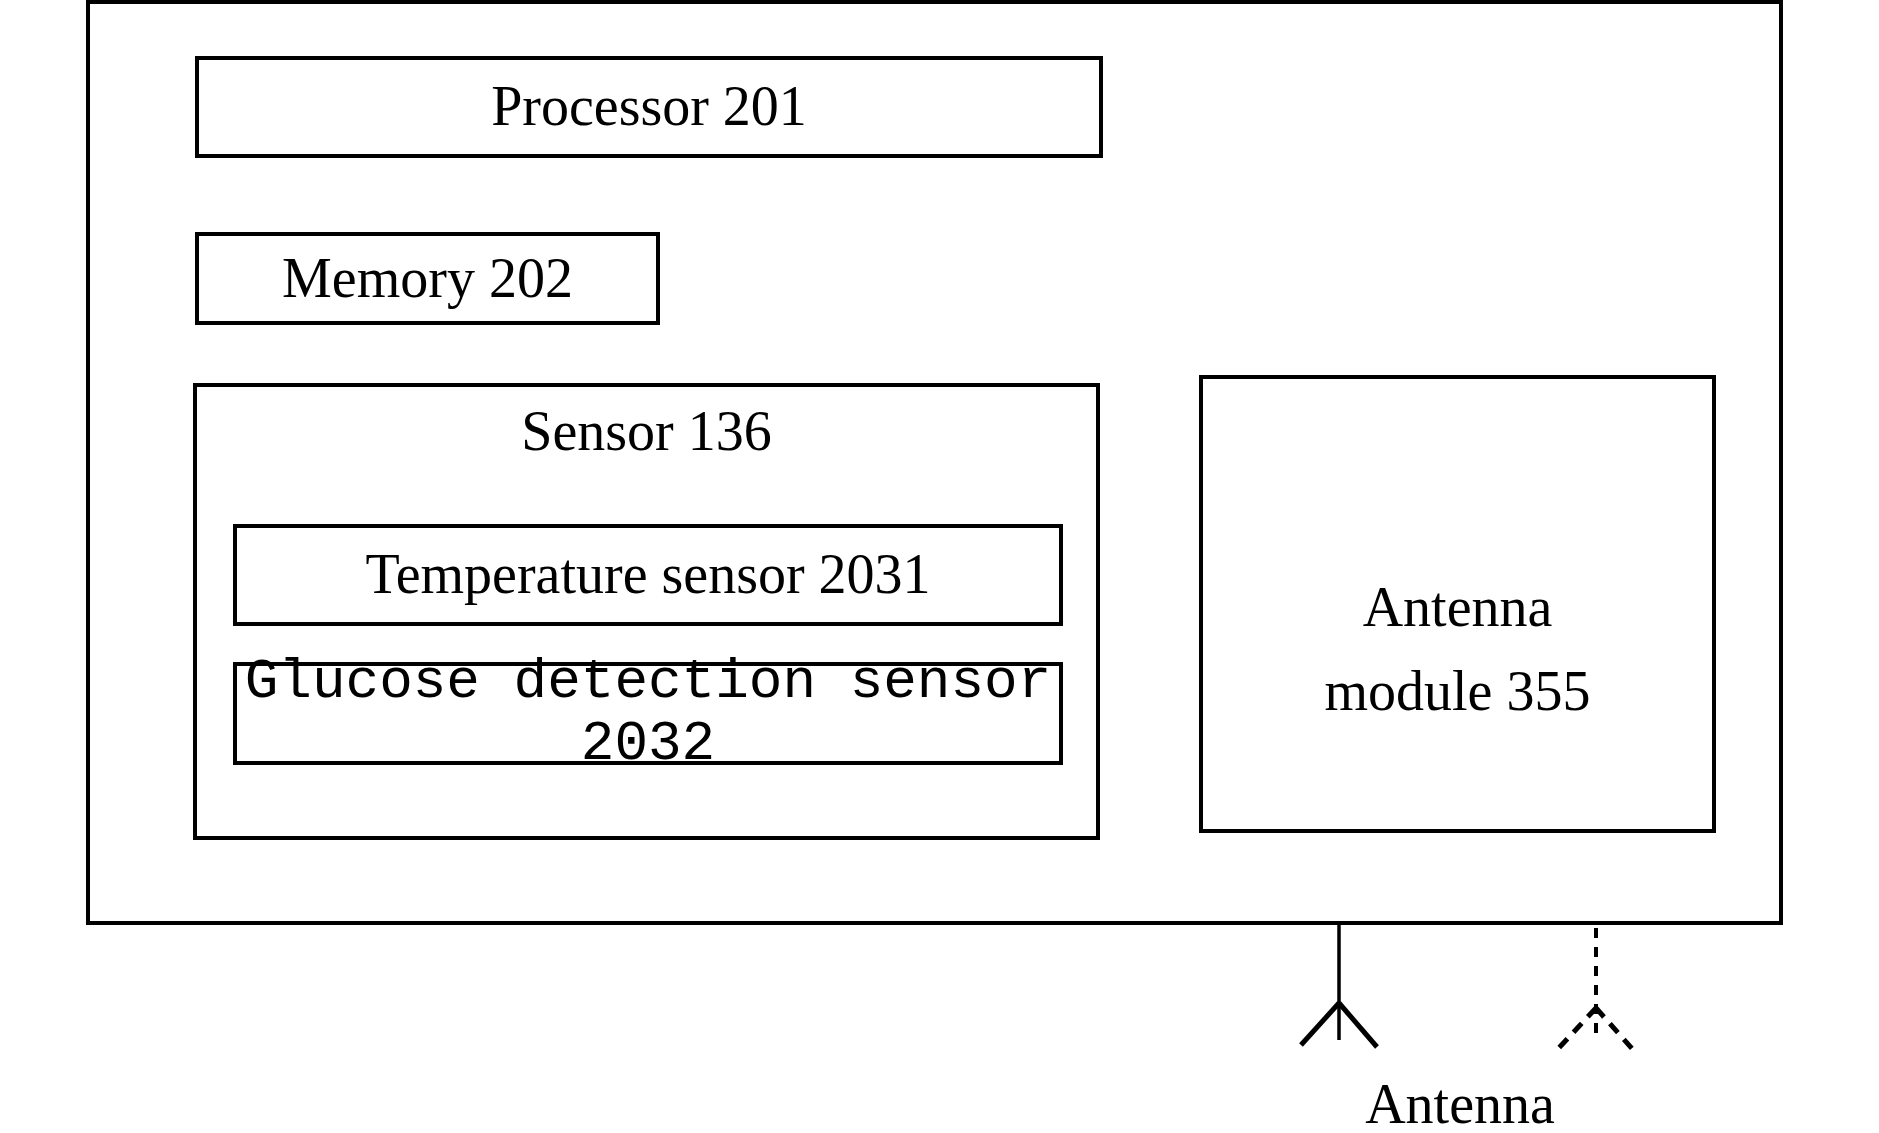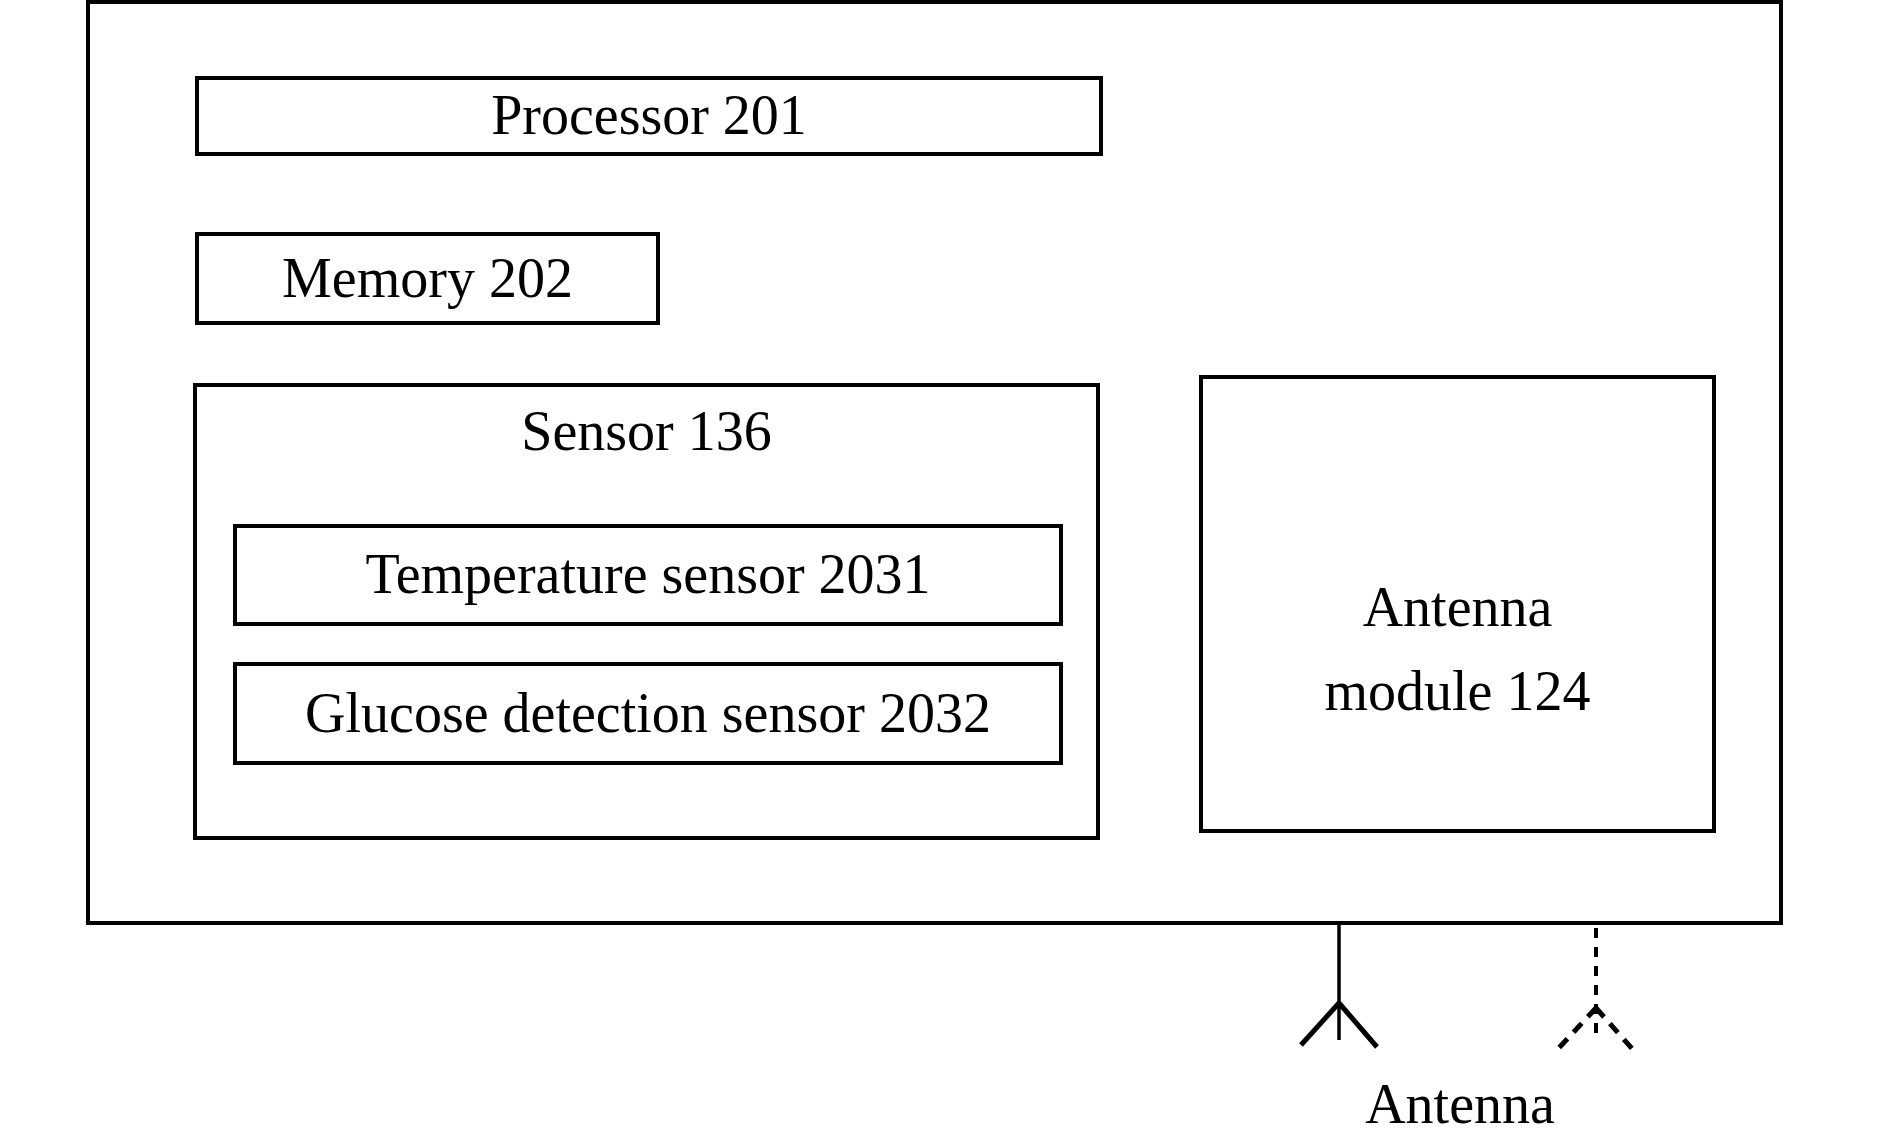--- a/index.html
+++ b/index.html
@@ -32,29 +32,29 @@
     font-size: 56px;
     line-height: 1.1;
   }
   .box-outer {
     position: absolute;
     box-sizing: border-box;
     border: 4px solid var(--ink);
     background: var(--paper);
     left: 86px; top: 0px; width: 1697px; height: 925px;
   }
-  .box-processor { left: 195px; top: 76px;  width: 908px; height: 80px; }
+  .box-processor { left: 195px; top: 56px;  width: 908px; height: 102px; }
   .box-memory    { left: 195px; top: 232px; width: 465px; height: 93px;  }
   .box-sensor {
     left: 193px; top: 383px; width: 907px; height: 457px;
     align-items: flex-start;
     padding-top: 14px;
   }
   .box-temperature { left: 233px; top: 524px; width: 830px; height: 102px; }
-  .box-glucose     { left: 233px; top: 662px; width: 830px; height: 103px; }
+  .box-glucose     { left: 233px; top: 662px; width: 830px; height: 103px; font-family: Liberation Mono, monospace; }
   .box-wireless    { left: 1199px; top: 375px; width: 517px; height: 458px; }
   .wireless-text { transform: translateY(45px); }
   .wireless-text div { line-height: 84px; }
   .antenna-caption {
     position: absolute;
     left: 1235px; top: 1076px; width: 450px;
     text-align: center;
     font-size: 56px;
     line-height: 1.0;
   }
@@ -104,21 +104,21 @@
   <div class="box box-temperature">
     <span>Temperature sensor 2031</span>
   </div>
   <div class="box box-glucose">
     <span>Glucose detection sensor 2032</span>
   </div>
 
   <div class="box box-wireless">
     <div class="wireless-text">
       <div>Antenna</div>
-      <div>module 124</div>
+      <div>module 355</div>
     </div>
   </div>
 
   <div class="antenna-caption">
     <span>Antenna</span>
   </div>
 
 </div>
 
 </body></html>

